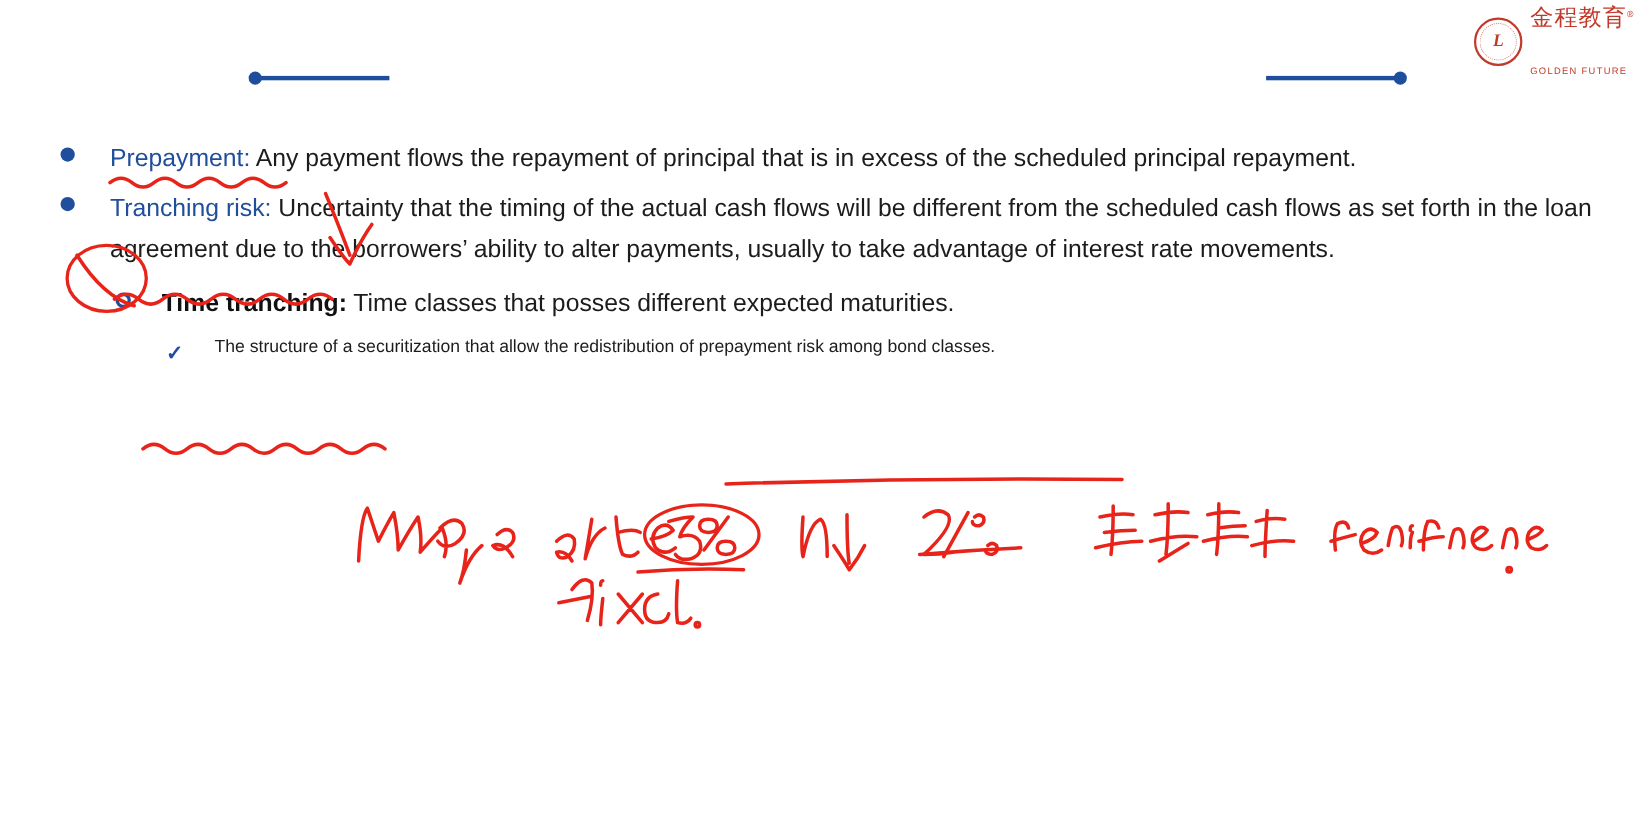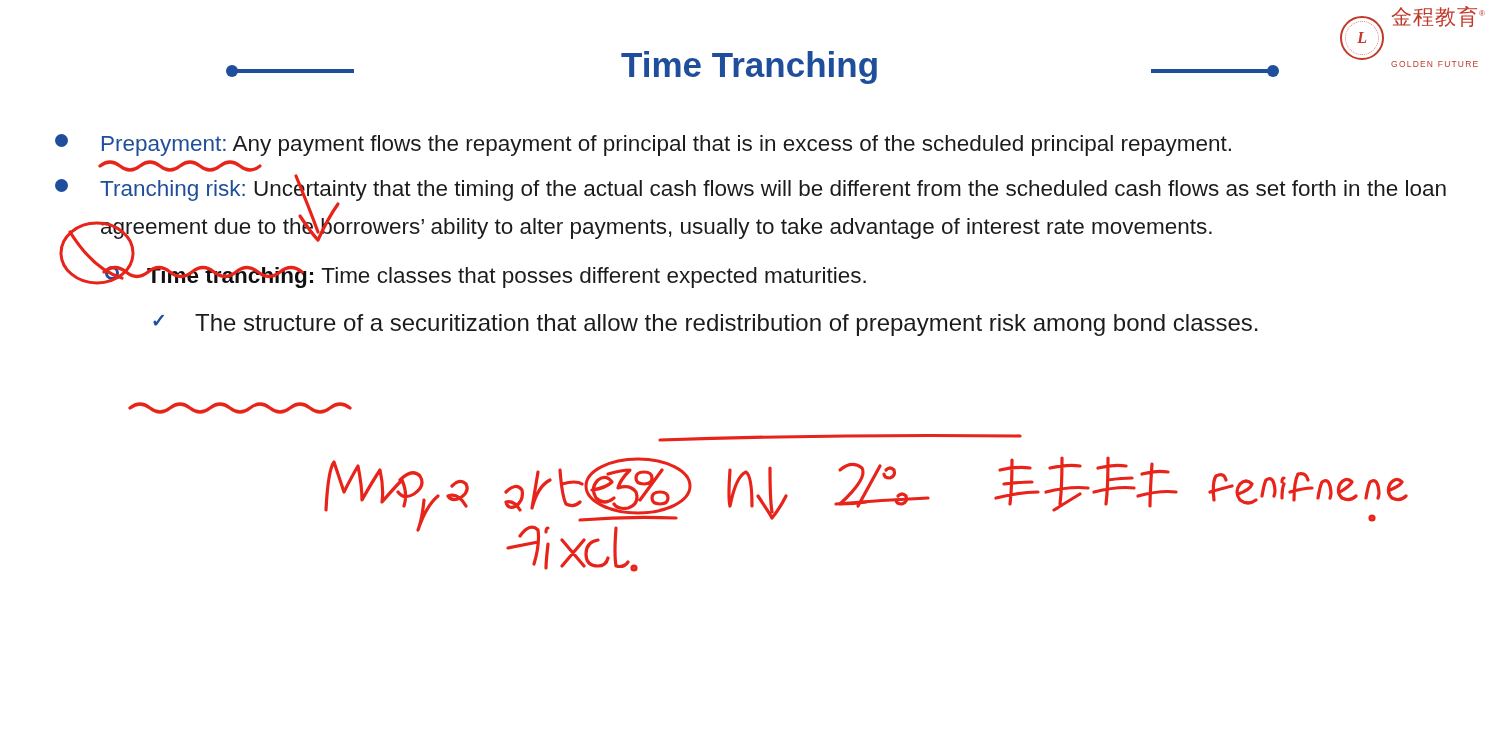--- a/index.html
+++ b/index.html
@@ -134,21 +134,21 @@
     width: 14px;
     height: 14px;
   }
   .b-text {
     margin-left: 45px;
     font-size: 22.5px;
     line-height: 1.72;
     color: #1c1c1c;
   }
   .b-text.indent1 { margin-left: 92px; }
-  .b-text.indent2 { margin-left: 140px; font-size: 24px; }
+  .b-text.indent2 { margin-left: 140px; font-size: 16px; }
   .lead {
     font-weight: normal;
     color: #1f4e9c;
   }
   .lead-dark {
     font-weight: bold;
     color: #111111;
   }
   .check {
     position: absolute;
@@ -178,21 +178,20 @@
   </div>
   <div>
     <div class="logo-cn"><span>金程教育</span><span class="logo-reg">®</span></div>
     <div class="logo-en">GOLDEN FUTURE</div>
   </div>
 </div>
 
 <div class="title-row">
   <div class="dot left"></div>
   <div class="rule left"></div>
-  <div class="slide-title">Time Tranching</div>
   <div class="rule right"></div>
   <div class="dot right"></div>
 </div>
 
 <div class="content">
 
   <div class="bullet-row">
     <div class="b-mark"></div>
     <div class="b-text">
       <span class="lead">Prepayment:</span>

